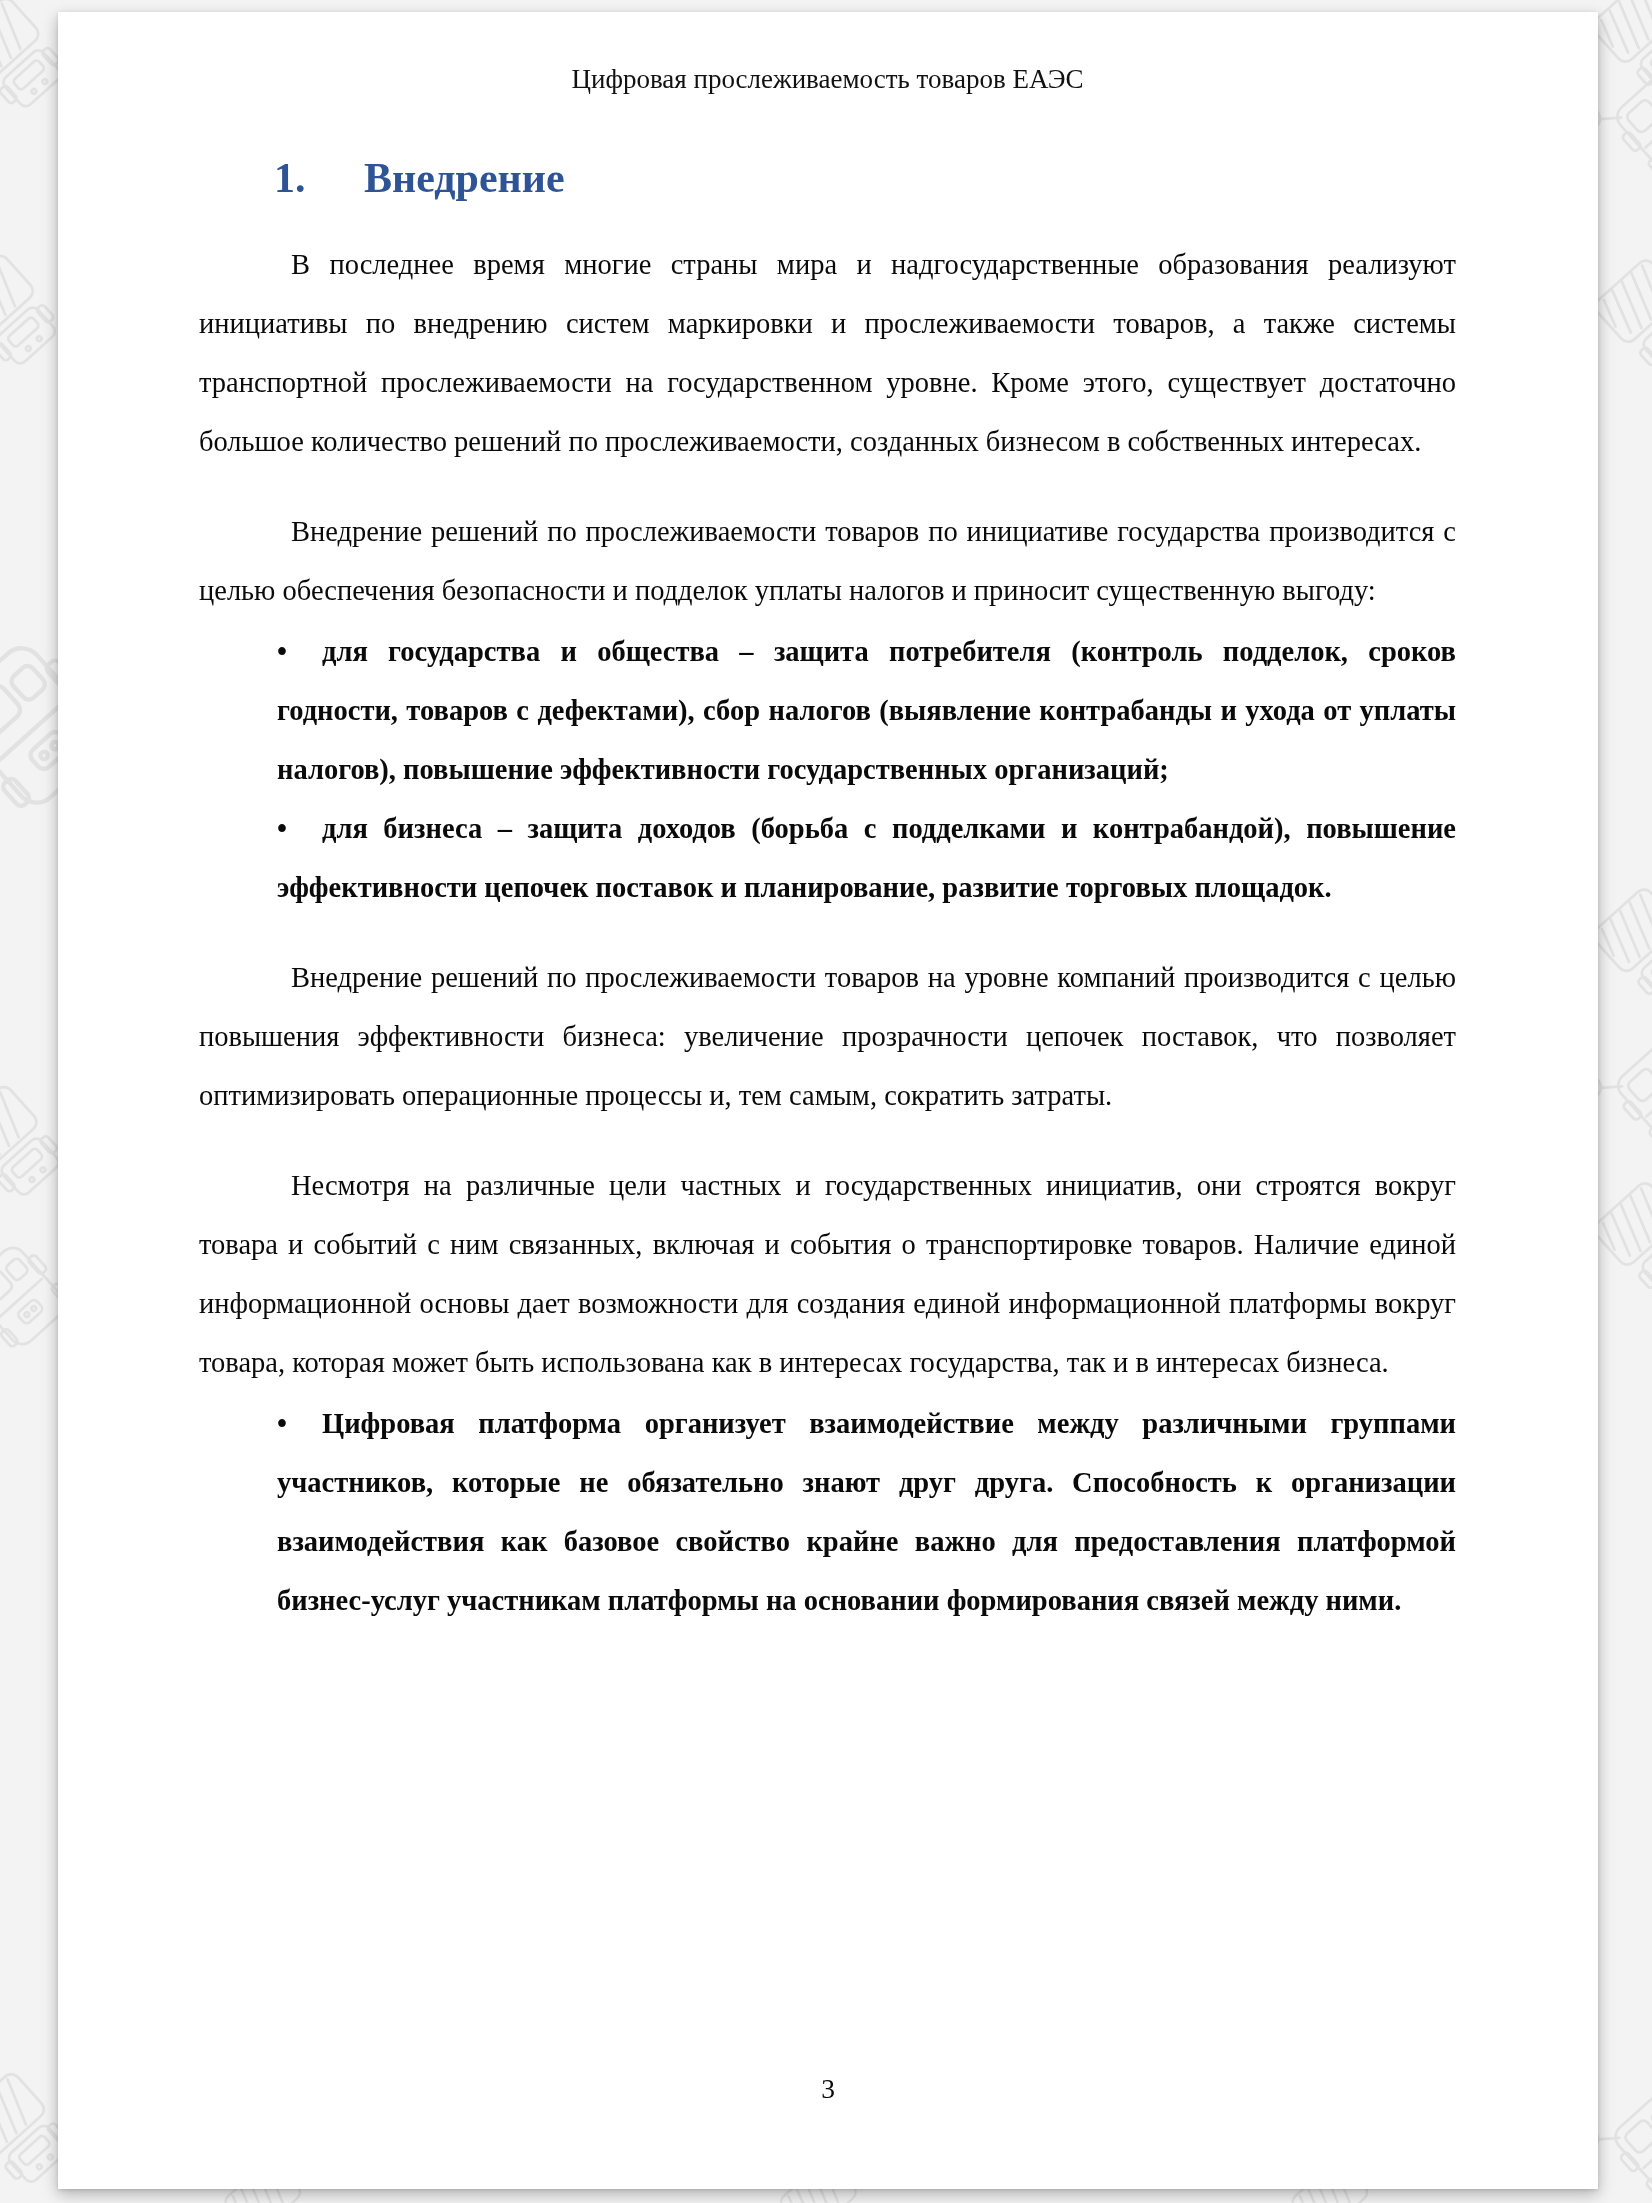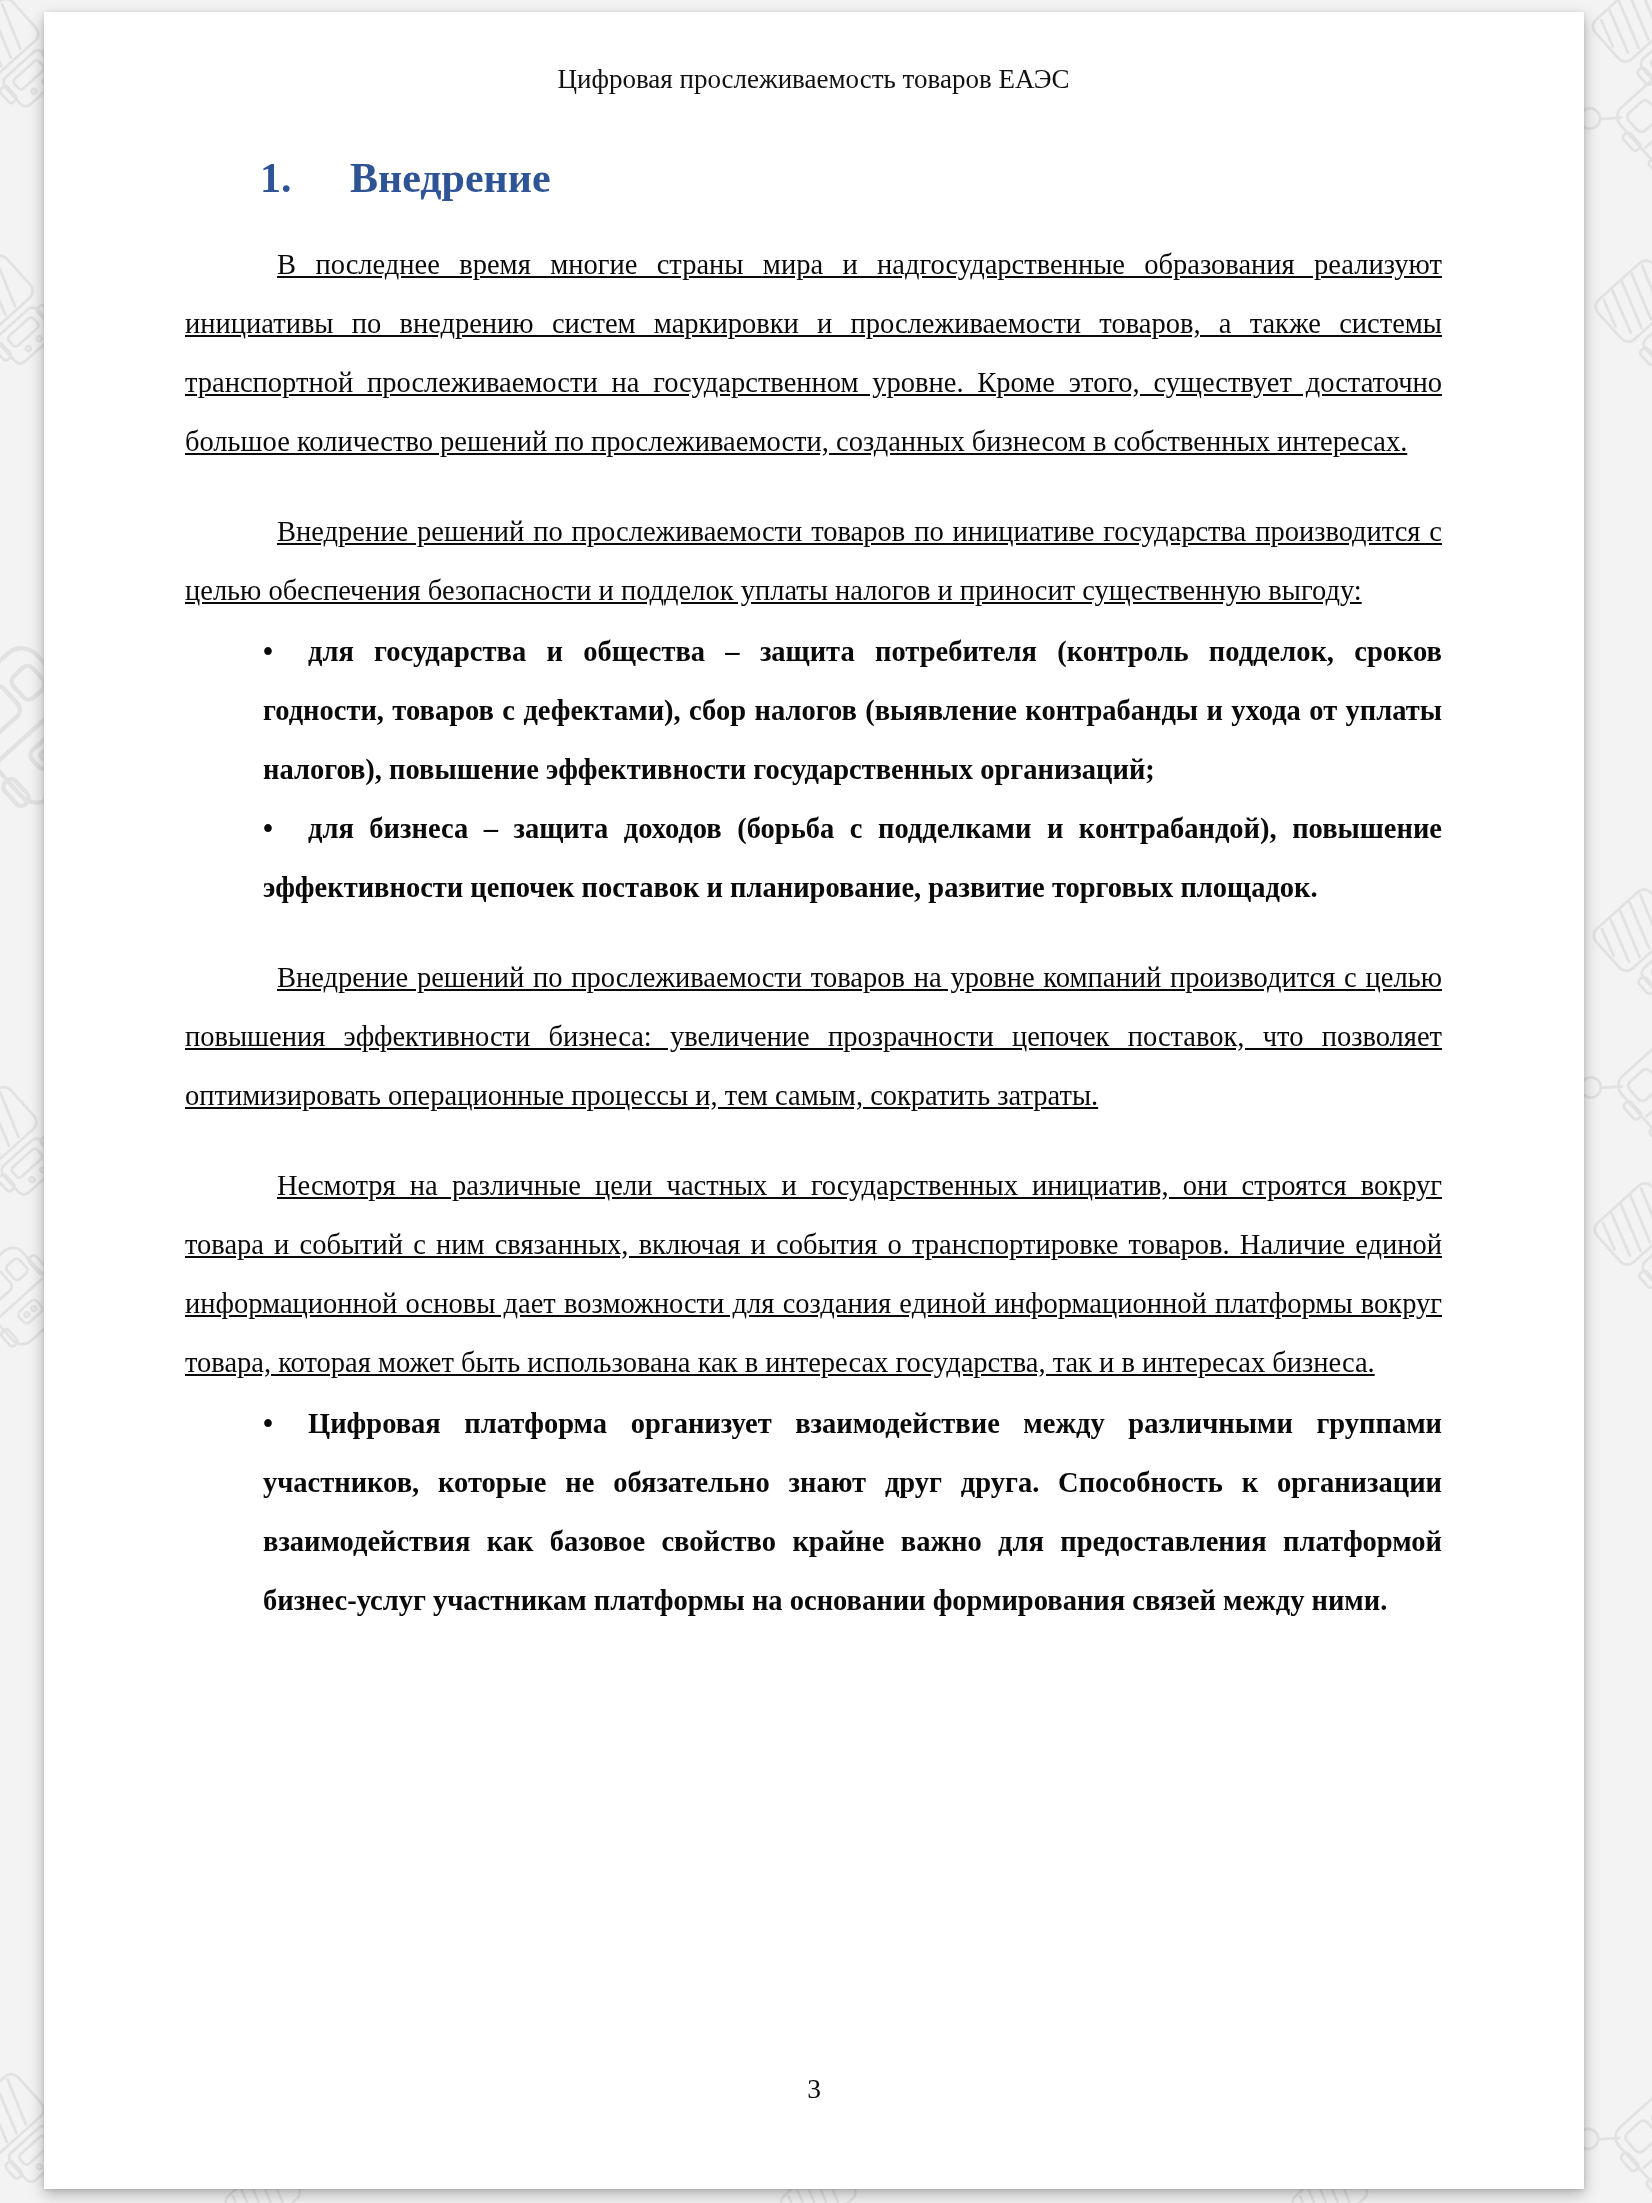--- a/index.html
+++ b/index.html
@@ -11,21 +11,21 @@
     font-family:"Liberation Serif","DejaVu Serif",serif;
   }
   
   .pattern-layer {
     position:absolute; left:0; top:0; width:1653px; height:2204px; z-index:0;
   }
   .pattern-layer .glyph { stroke:#e2e2e2; stroke-width:3; fill:none; stroke-linecap:round; stroke-linejoin:round; }
 
   
   .page {
-    position:absolute; left:44px; top:12px;
+    position:absolute; left:58px; top:12px;
     width:1540px; height:2177px;
     background:#ffffff; z-index:1;
     box-shadow:0 5.5px 14.7px rgba(0,0,0,0.28), 0 0.9px 3.7px rgba(0,0,0,0.12);
   }
   .page-inner { padding:51px 142px 0 141px; color:#0a0a0a; }
 
   .running-header {
     text-align:center;
     font-size:27px; line-height:33px; color:#111;
   }
@@ -33,21 +33,21 @@
     margin:57px 0 0 75px;
     font-size:42px; line-height:51px; font-weight:bold;
     color:#2F5496;
   }
   .section-heading .h-num { display:inline-block; }
   .section-heading .h-text { display:inline-block; margin-left:48px; }
 
   .body-par {
     margin:31px 0 0 0;
     font-size:28.5px; line-height:59px;
-    text-align:justify; text-indent:92px;text-decoration:underline;
+    text-align:justify; text-indent:92px;
   }
   .bullet-list {
     list-style:none;
     margin:1.8px 0 0 0; padding:0 0 0 78px;
   }
   .bullet-item {
     font-size:28.5px; line-height:59px;
     text-align:justify;
     font-weight:bold;
   }

